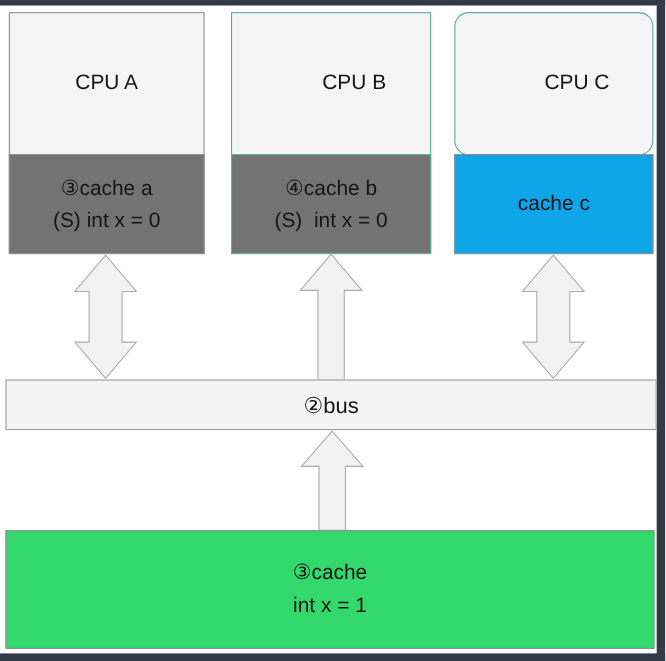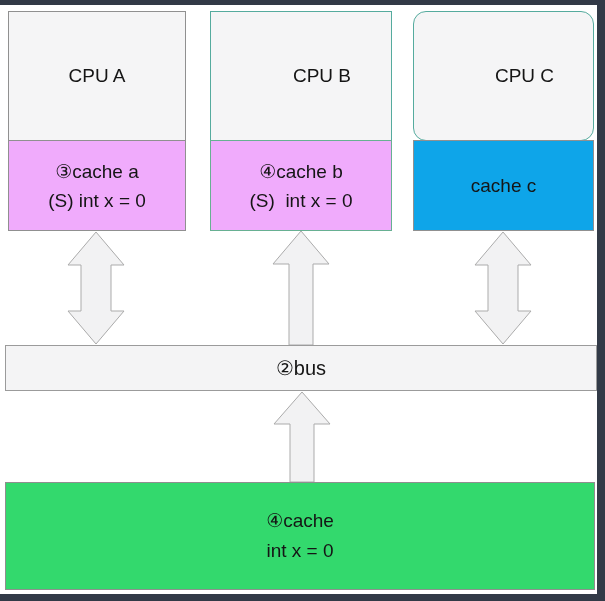--- a/index.html
+++ b/index.html
@@ -12,21 +12,21 @@
   #frame-right{left:597px;top:0;width:8px;height:601px;}
   #frame-bottom{left:0;top:594px;width:605px;height:7px;}
 
   .box{
     position:absolute;box-sizing:border-box;border:1px solid #909090;
     display:flex;flex-direction:column;align-items:center;justify-content:center;
     text-align:center;
   }
   .cpu-box{background:#f5f5f6;font-size:19px;}
   .teal{border-color:#55ab9e;padding-left:42px;}
-  .cache-box{background:#f0abfc;font-size:19px;line-height:29px;}
+  .cache-box{background:#737373;font-size:19px;line-height:29px;}
   #cpu-a{left:8px;top:11px;width:178px;height:130px;}
   #cache-a{left:8px;top:140px;width:178px;height:91px;}
   #cpu-b{left:210px;top:11px;width:182px;height:130px;}
   #cache-b{left:210px;top:140px;width:182px;height:91px;border-color:#67b092;}
   #cpu-c{left:413px;top:11px;width:181px;height:130px;border-radius:13px;}
   #cache-c{left:413px;top:140px;width:181px;height:91px;background:#0ea5e9;}
 
   #bus{left:5px;top:345px;width:592px;height:46px;background:#f4f4f5;border-color:#9b9b9b;font-size:20px;}
   #memory{left:5px;top:482px;width:590px;height:108px;background:#33d96d;border-color:#8f8f8f;font-size:19px;line-height:30px;}
 
@@ -79,17 +79,17 @@
 
   <svg class="arrow" style="left:273px;top:391px;" width="58" height="91" viewBox="0 0 58 91">
     <polygon points="29,1 57,33 41,33 41,91 17,91 17,33 1,33" fill="#f2f2f3" stroke="#ababab" stroke-width="1"></polygon>
   </svg>
 
   <div id="bus" class="box">
     <span class="line">②bus</span>
   </div>
 
   <div id="memory" class="box">
-    <span class="line">④cache</span>
-    <span class="line">int x = 0</span>
+    <span class="line">③cache</span>
+    <span class="line">int x = 1</span>
   </div>
 
 </div>
 
 </body></html>

